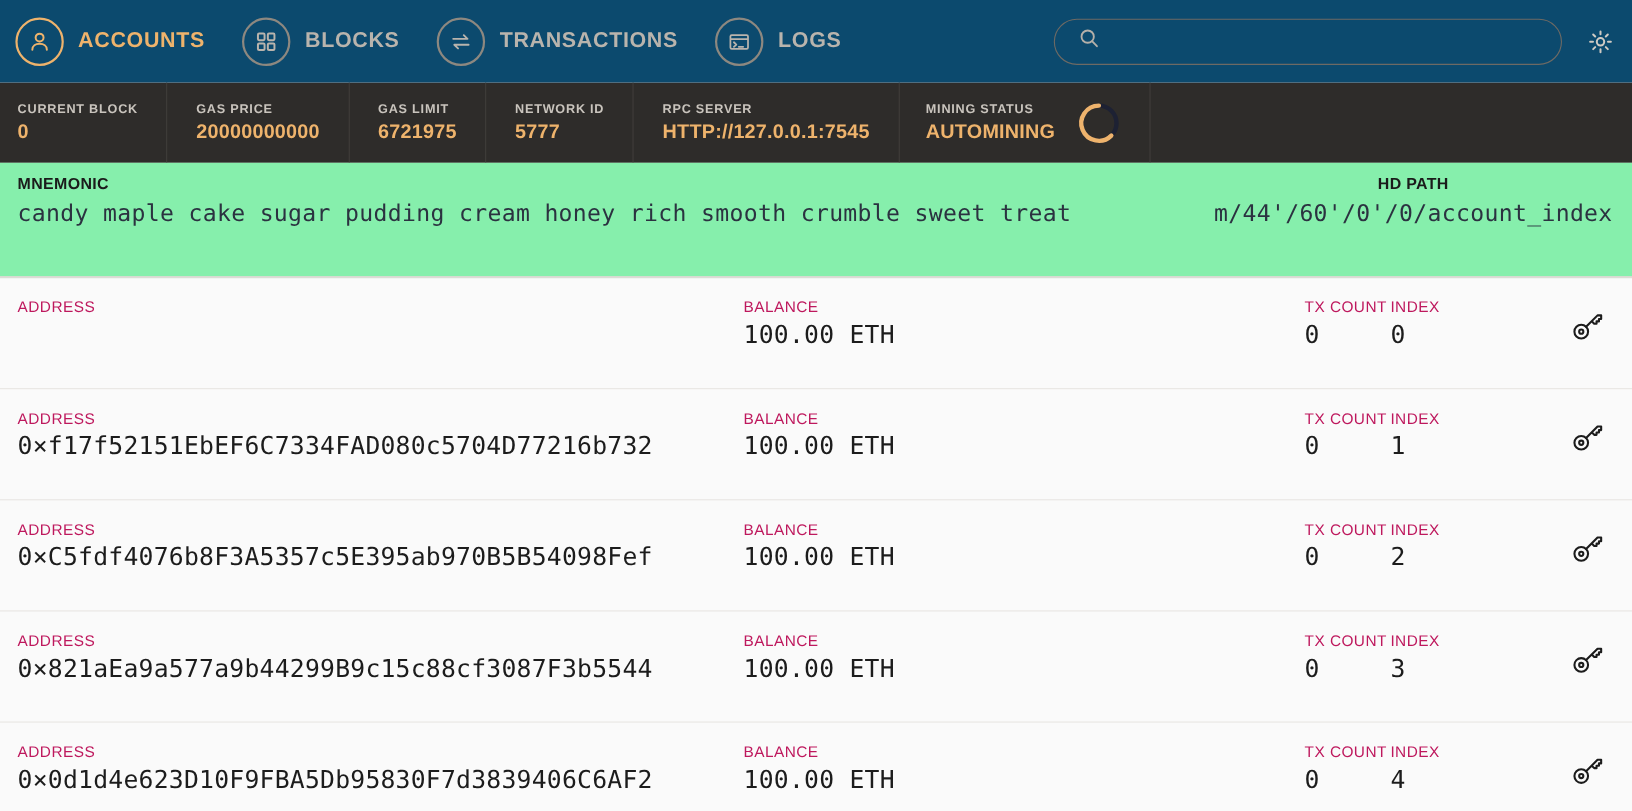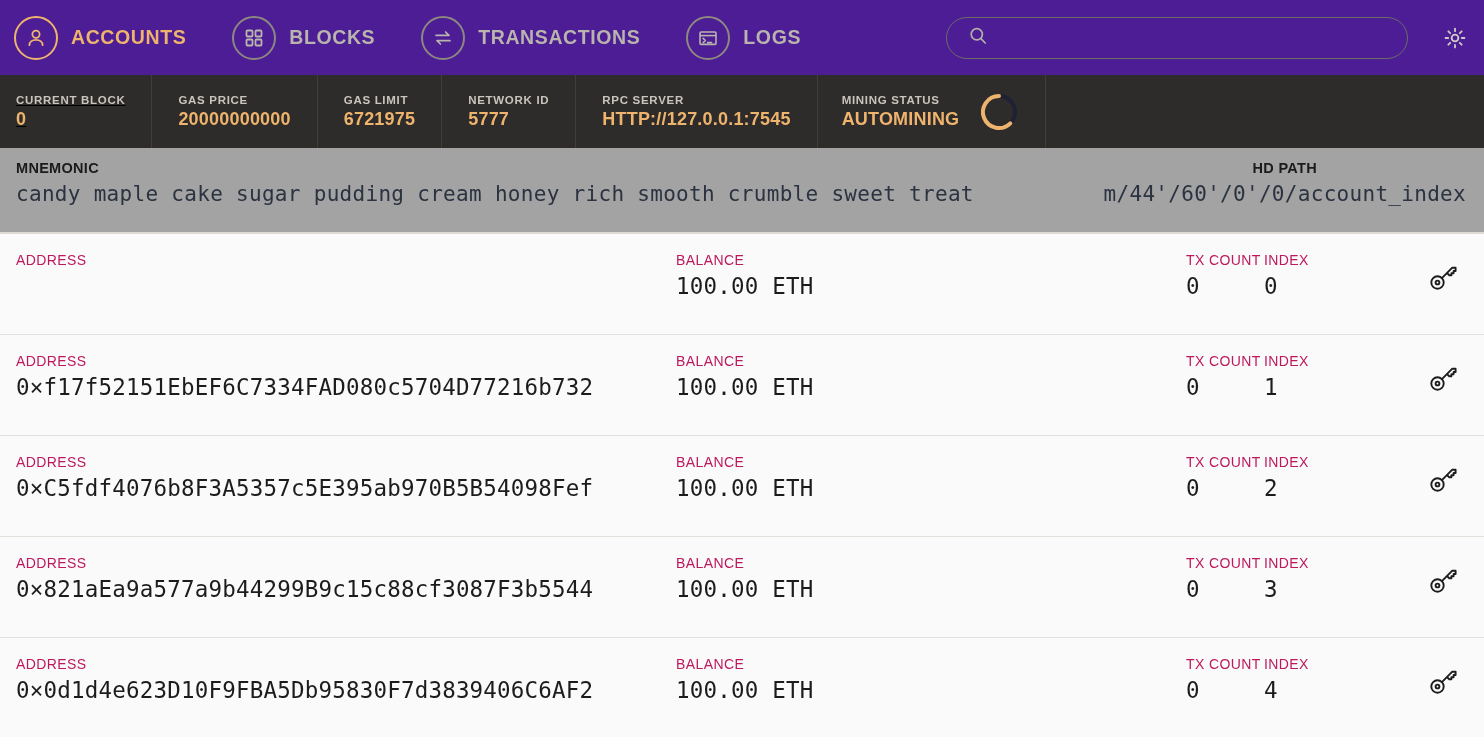--- a/index.html
+++ b/index.html
@@ -8,26 +8,25 @@
     width: 1484px;
     height: 737px;
     background: #fafafa;
     font-family: "Liberation Sans", sans-serif;
     overflow: hidden;
   }
 
   
   .topbar {
     height: 75px;
-    background: #4c1d95;
+    background: #0c4a6e;
     display: flex;
     align-items: center;
     padding: 0 16px 0 14px;
     position: relative;
-    gap: 12px;
   }
 
   .nav-item {
     display: flex;
     align-items: center;
     height: 100%;
     margin-right: 34px;
     cursor: pointer;
   }
 
@@ -87,43 +86,43 @@
     align-items: stretch;
   }
   .status-cell {
     display: flex;
     flex-direction: column;
     justify-content: center;
     padding: 0 26px;
     border-right: 1px solid #403d3a;
     min-width: 0;
   }
-  .status-cell.first { padding-left: 16px; text-decoration: underline; }
+  .status-cell.first { padding-left: 16px; }
   .status-cell.tail { flex: 1 1 auto; border-right: none; }
   .status-label {
     font-size: 11.5px;
     font-weight: bold;
     letter-spacing: 0.7px;
     color: #c9c4bd;
     margin-bottom: 3px;
   }
   .status-value {
     font-size: 18px;
     font-weight: bold;
     color: #eeb36c;
     letter-spacing: 0.2px;
   }
   .mining-cell { display: flex; align-items: center; padding: 0 24px; border-right: 1px solid #403d3a; }
   .mining-text { display: flex; flex-direction: column; justify-content: center; }
   .spinner { margin-left: 18px; width: 44px; height: 44px; }
 
   
   .mnemonic-panel {
-    background: #a3a3a3;
-    height: 86px;
+    background: #86efac;
+    height: 105px;
     display: flex;
     align-items: flex-start;
     padding: 12px 18px 0 16px;
     border-bottom: 2px solid #dedad5;
     position: relative;
     gap: 12px;
   }
   .mn-block { display: flex; flex-direction: column; }
   .mn-label {
     font-size: 14.5px;

